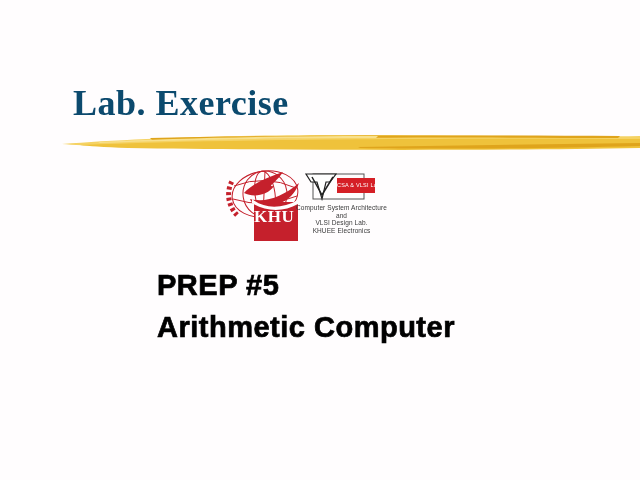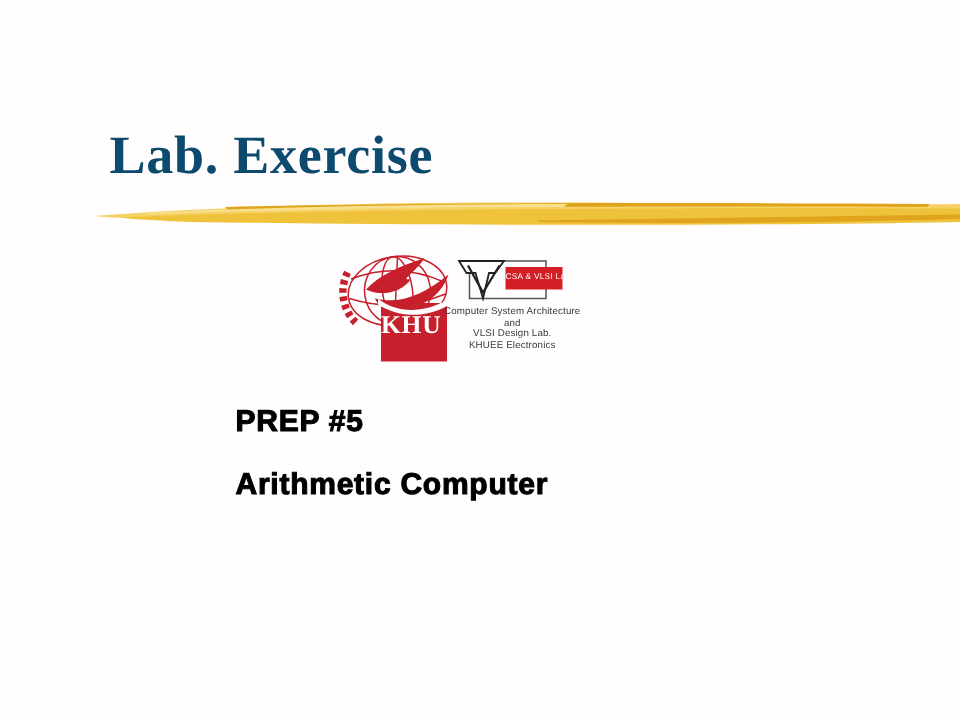--- a/index.html
+++ b/index.html
@@ -36,21 +36,21 @@
   }
   .vlsi-captions{
     position:absolute;left:-9px;top:36px;width:97px;
     font-size:6.5px;line-height:7.6px;text-align:center;color:#3a3a3a;
     letter-spacing:0.1px;
   }
   
   .body-line{
     position:absolute;left:157px;margin:0;color:#000;
     font-family:"Liberation Sans","DejaVu Sans",sans-serif;
-    font-weight:bold;font-size:20px;line-height:1;white-space:nowrap;
+    font-weight:bold;font-size:29px;line-height:1;white-space:nowrap;
     -webkit-text-stroke:0.7px #000;letter-spacing:0.5px;
   }
   .body-line.l1{top:271px;}
   .body-line.l2{top:313px;}
 </style>
 </head>
 <body>
 
 <div class="slide">
 

